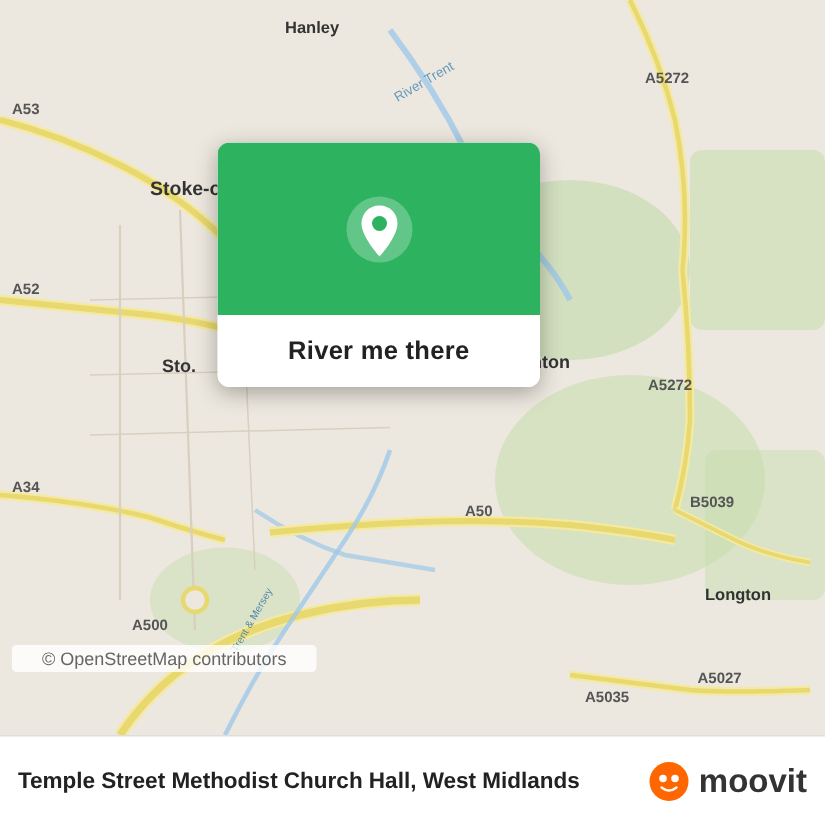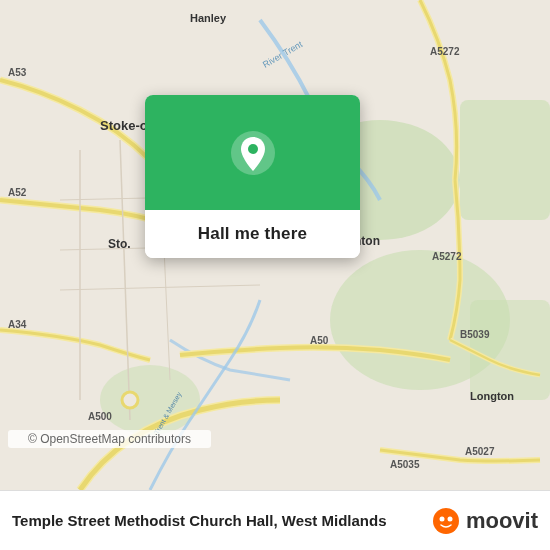--- a/index.html
+++ b/index.html
@@ -199,21 +199,21 @@
   
   <div id="popup-card">
     <div id="popup-green-area" style="background-color: rgb(45, 179, 96);">
 
       <svg id="location-pin" viewBox="0 0 48 48" xmlns="http://www.w3.org/2000/svg">
         <circle cx="24" cy="24" r="22" fill="white" opacity="0.25"></circle>
         <path d="M24 8 C17 8 12 13.5 12 20 C12 29 24 42 24 42 C24 42 36 29 36 20 C36 13.5 31 8 24 8Z" fill="white"></path>
         <circle cx="24" cy="20" r="5" fill="#2db360"></circle>
       </svg>
     </div>
-    <button id="take-me-there-btn">Hall me there</button>
+    <button id="take-me-there-btn">River me there</button>
   </div>
 </div>
 
 <div id="bottom-bar">
   <span id="place-name">Temple Street Methodist Church Hall, West Midlands</span>
   <div id="moovit-logo">
 
     <svg id="moovit-icon" viewBox="0 0 28 28" xmlns="http://www.w3.org/2000/svg">
       <circle cx="14" cy="14" r="13" fill="#ff6600"></circle>
       <circle cx="10" cy="12" r="2.5" fill="white"></circle>

